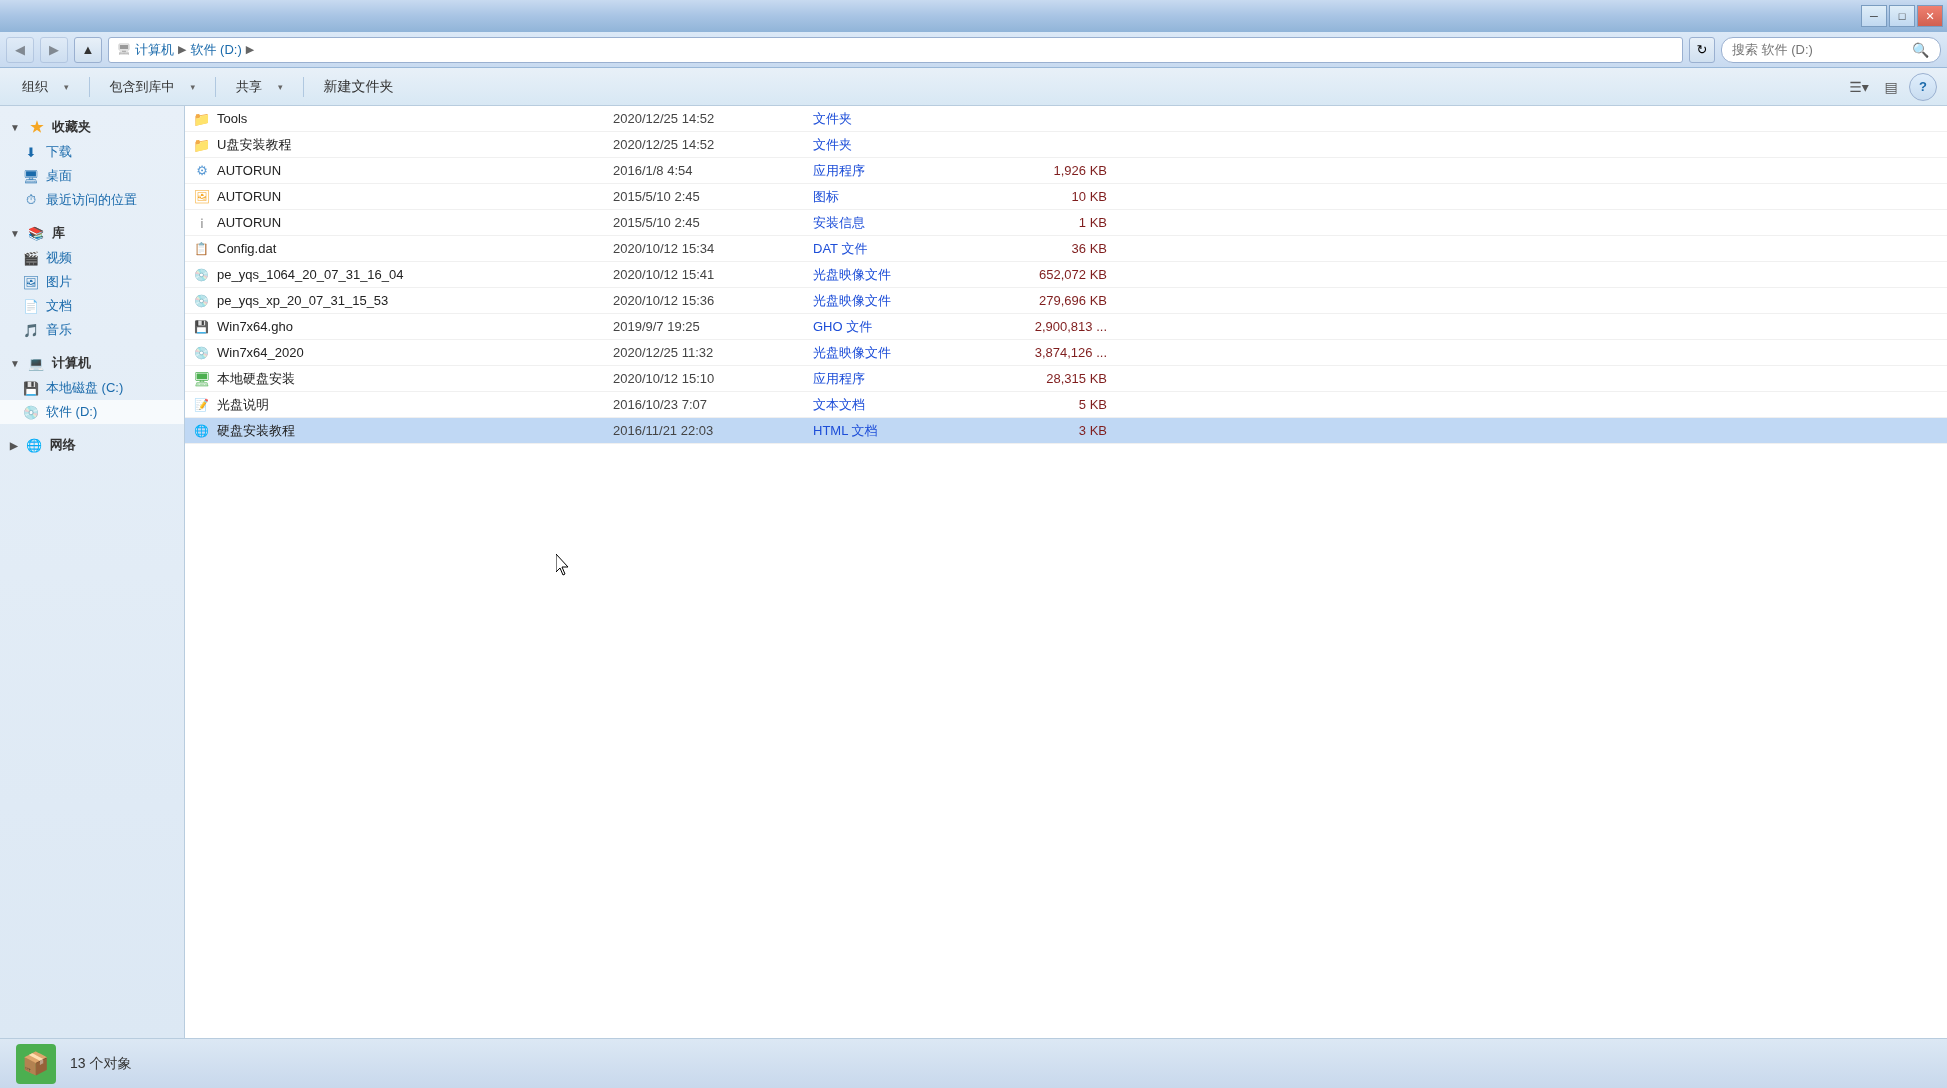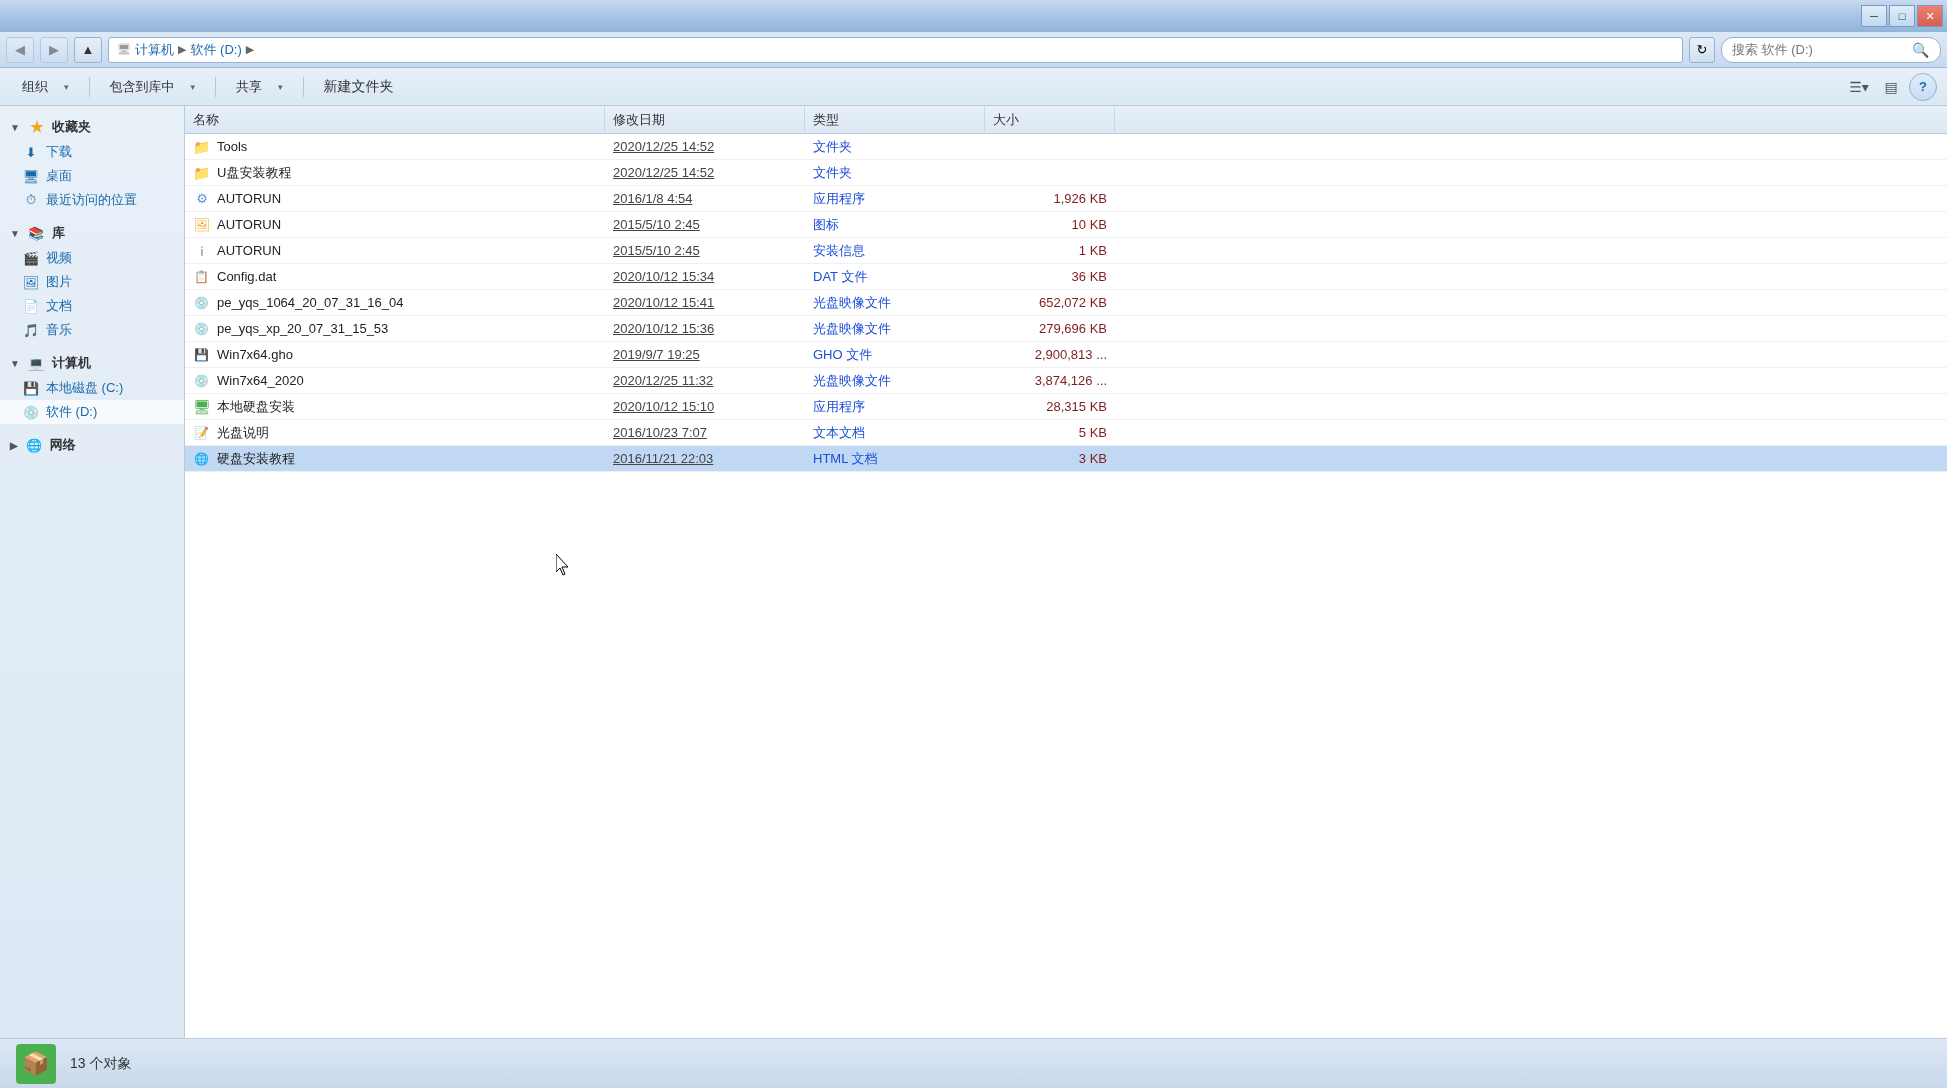--- a/index.html
+++ b/index.html
@@ -221,21 +221,21 @@
       height: 26px;
       border-bottom: 1px solid #f0f0f0;
       cursor: pointer;
     }
     .file-row.selected { background: #c0d8f4; }
     .file-cell {
       display: flex; align-items: center; padding: 0 8px;
       font-size: 13px; color: #222; overflow: hidden; white-space: nowrap;
     }
     .file-cell-name { width: 420px; gap: 6px; }
-    .file-cell-date { width: 200px; color: #444; text-decoration: underline; }
+    .file-cell-date { width: 200px; color: #444; }
     .file-cell-type { width: 180px; color: #1d4ed8; }
     .file-cell-size { width: 130px; color: #7f1d1d; text-align: right; justify-content: flex-end; }
 
     .file-icon { width: 18px; height: 18px; flex-shrink: 0; display: flex; align-items: center; justify-content: center; font-size: 14px; }
     .icon-folder-yellow { color: #f5c518; }
     .icon-exe { color: #5b9bd5; font-size: 13px; }
     .icon-img-file { color: #f5a623; font-size: 13px; }
     .icon-info { color: #888; font-size: 13px; }
     .icon-dat { color: #888; font-size: 12px; }
     .icon-iso { color: #6a9fd8; font-size: 12px; }
@@ -405,34 +405,20 @@
       <div class="sidebar-section-header">
         <span class="chevron">▶</span>
         <span class="sidebar-icon">🌐</span>
         <span>网络</span>
       </div>
     </div>
   </div>
 
   <div class="file-pane">
 
-    <div class="file-header">
-      <div class="col-header col-name">
-        <span>名称</span>
-      </div>
-      <div class="col-header col-date">
-        <span>修改日期</span>
-      </div>
-      <div class="col-header col-type">
-        <span>类型</span>
-      </div>
-      <div class="col-header col-size">
-        <span>大小</span>
-      </div>
-    </div>
 
     <div class="file-list" id="file-list-container">
     <div class="file-row">
     <div class="file-cell file-cell-name">
       <span class="file-icon icon-folder-yellow">📁</span>
       <span>Tools</span>
     </div>
     <div class="file-cell file-cell-date">2020/12/25 14:52</div>
     <div class="file-cell file-cell-type">文件夹</div>
     <div class="file-cell file-cell-size"></div>

